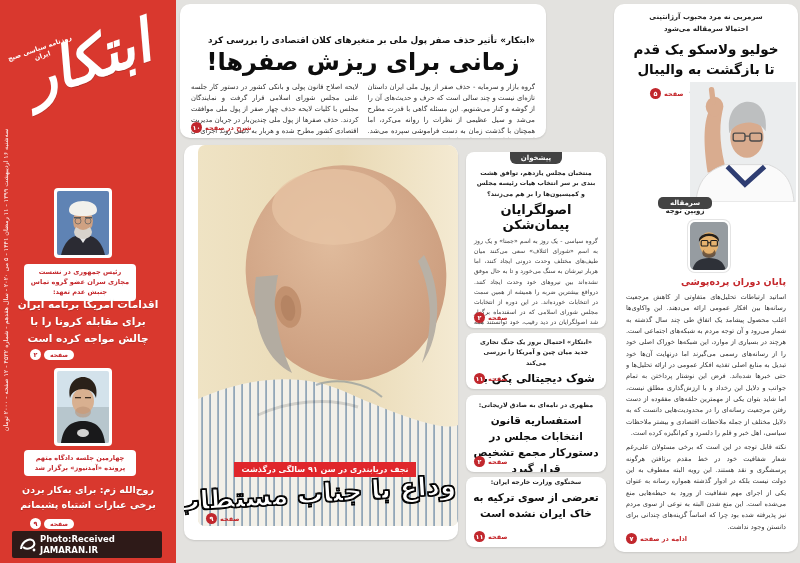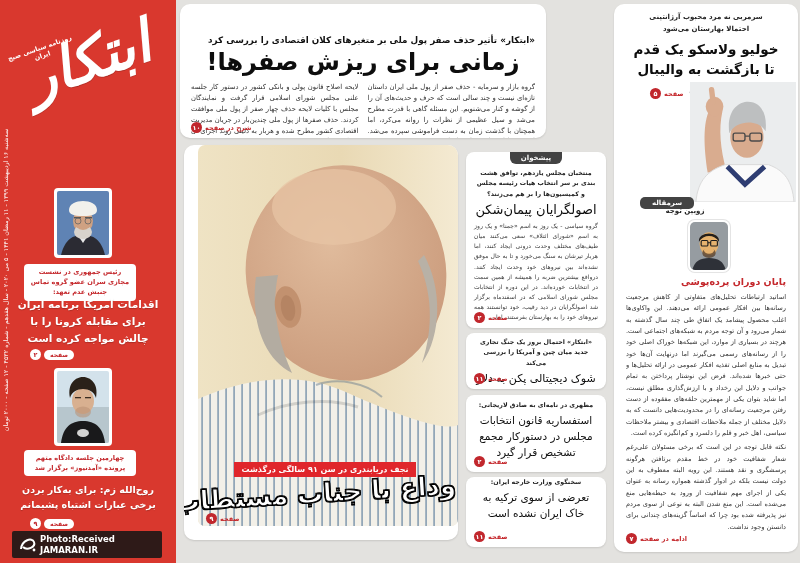--- a/index.html
+++ b/index.html
@@ -70,33 +70,33 @@
     -webkit-text-stroke:1.2px #000;
     text-shadow:1px 1px 0 #000, -1px 1px 0 #000, 1px -1px 0 #000, -1px -1px 0 #000;
     transform:rotate(-3.5deg);
   }
   .photo-badge { left:22px; bottom:16px; }
 
   
   .mid-card { left:466px; width:140px; border-radius:8px; }
   .mid-label { width:max-content; margin:0 auto; background:#434343; color:#fff; font-size:7px; font-weight:bold; padding:2px 11px; border-radius:0 0 6px 6px; }
   .mid-kicker { font-size:6.3px; font-weight:bold; color:#1d1d1d; text-align:center; line-height:1.65; padding:4px 9px 0; }
-  .mid-headline { font-size:13px; font-weight:normal; text-align:center; color:#0d0d0d; margin-top:3px; letter-spacing:-.3px; }
+  .mid-headline { font-size:13px; font-weight:bold; text-align:center; color:#0d0d0d; margin-top:3px; letter-spacing:-.3px; }
   .mid-headline.sm { font-size:10.5px; line-height:1.5; padding:0 6px; }
   .mid-body { font-size:6.1px; line-height:1.66; color:#3c3c3c; text-align:justify; padding:4px 8px 0; }
   .mid-badge { bottom:5px; left:8px; }
 
   
   .right-card { left:614px; top:4px; width:184px; height:548px; }
   .r-kicker { margin-top:8px; font-size:7px; font-weight:bold; text-align:center; line-height:1.7; color:#222; padding:0 28px; }
   .r-headline { font-size:13.5px; font-weight:bold; text-align:center; line-height:1.5; color:#0d0d0d; margin-top:3px; padding:0 14px; letter-spacing:-.3px; }
   .r-badge { top:84px; left:36px; }
   .velasco { position:absolute; top:78px; left:76px; width:106px; height:120px; }
   .velasco svg { width:100%; height:100%; display:block; }
-  .ed-label-wrap { position:absolute; top:186px; left:26px; width:90px; text-align:left; }
+  .ed-label-wrap { position:absolute; top:186px; left:26px; width:90px; text-align:center; }
   .ed-label { display:inline-block; background:#434343; color:#fff; font-size:7px; font-weight:bold; padding:2px 12px; border-radius:5px; }
   .ed-author { position:absolute; top:203px; left:16px; width:110px; text-align:center; font-size:7px; font-weight:bold; color:#222; }
   .ed-photo { position:absolute; top:216px; left:74px; width:42px; height:52px; background:#fff; border-radius:7px; padding:2px; box-shadow:0 0 0 1px #e4e4e4; }
   .ed-photo svg { width:100%; height:100%; display:block; border-radius:5px; }
   .ed-title { position:absolute; top:272px; right:12px; font-size:9.5px; font-weight:bold; color:#c4272b; }
   .ed-body { position:absolute; top:288px; left:12px; right:12px; height:242px; overflow:hidden; font-size:6.6px; line-height:1.72; text-align:justify; color:#333; }
   .ed-body p + p { margin-top:3px; }
   .r-more { bottom:8px; left:12px; }
 </style>
 </head>
@@ -244,21 +244,21 @@
   <div class="card mid-card" style="top:477px; height:70px; ">
     <div class="mid-kicker" style="padding-top:0;">سخنگوی وزارت خارجه ایران:</div>
     <div class="mid-headline sm">تعرضی از سوی ترکیه به خاک ایران نشده است</div>
     <div class="badge mid-badge">
       <span class="badge-word">صفحه</span>
       <span class="badge-circle">۱۱</span>
     </div>
   </div>
 
   <div class="card right-card">
-    <div class="r-kicker">سرمربی نه مرد محبوب آرژانتینی احتمالا بهارستان می‌شود</div>
+    <div class="r-kicker">سرمربی نه مرد محبوب آرژانتینی احتمالا سرمقاله می‌شود</div>
     <div class="r-headline">خولیو ولاسکو یک قدم تا بازگشت به والیبال ایران</div>
     <div class="badge r-badge">
       <span class="badge-word">صفحه</span>
       <span class="badge-circle">۵</span>
     </div>
 
     <div class="velasco">
       <svg viewBox="0 0 108 122" preserveAspectRatio="none">
         <rect width="108" height="122" fill="#ebedee"></rect>
         <path d="M18,92 C14,66 13,42 20,28 C24,20 33,22 33,30 C29,48 31,68 37,90 Z" fill="#d9ac8f"></path>

